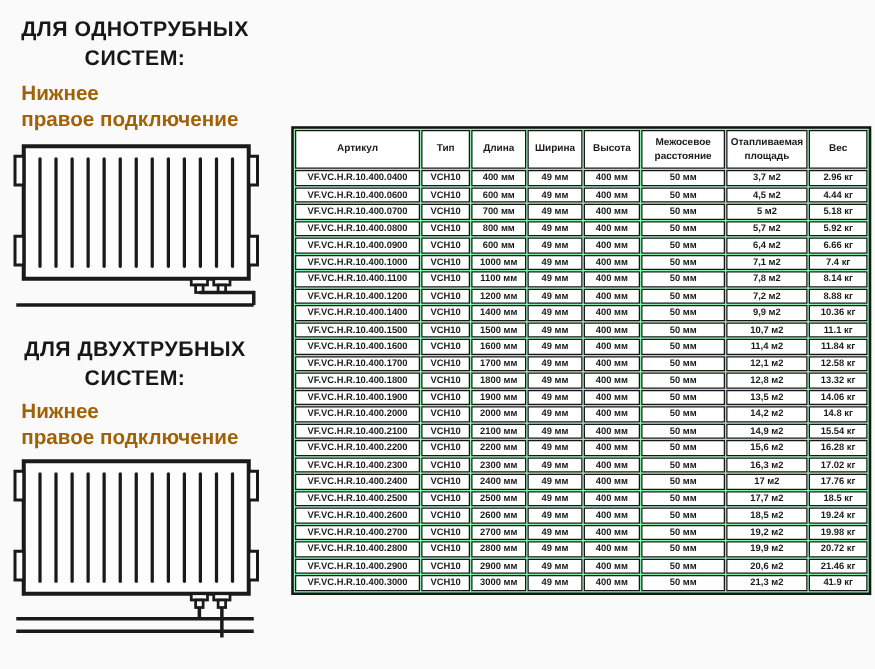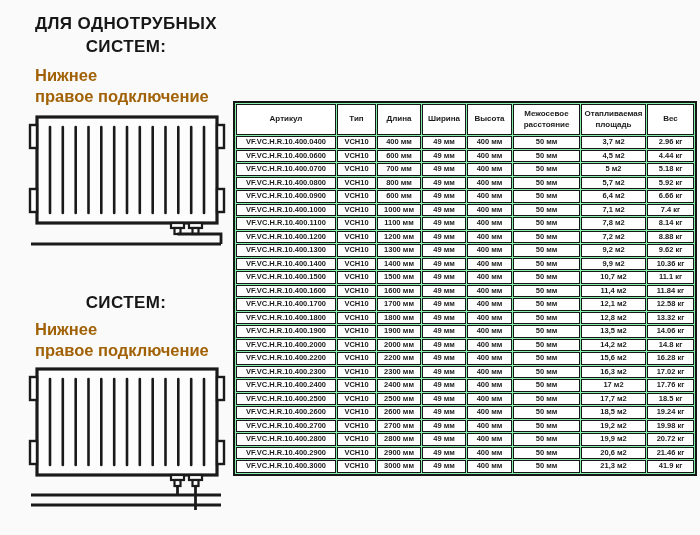--- a/index.html
+++ b/index.html
@@ -2,21 +2,21 @@
 <html><head>
 <meta charset="utf-8">
 <style>
   html,body{margin:0;padding:0;}
   body{
     width:700px;height:535px;position:relative;overflow:hidden;
     background:#fbfafa;color:#1c1c1c;
     font-family:"Liberation Sans",sans-serif;
   }
   
-  .left-panel{position:absolute;left:0;top:0;width:233px;height:379px;margin-left:18px;}
+  .left-panel{position:absolute;left:0;top:0;width:233px;height:379px;}
   .section-heading{
     position:absolute;left:10px;width:196px;margin:0;
     font-size:17px;font-weight:800;letter-spacing:.4px;
     text-align:center;line-height:1.35;color:#171717;
   }
   .heading-1{top:13px;}
   .heading-2{top:269px;}
   .sub-heading{
     position:absolute;left:17px;margin:0;
     font-size:16.5px;font-weight:700;line-height:1.3;color:#a16207;
@@ -91,21 +91,21 @@
       </g>
       <g stroke-width="2.8">
         <polyline points="154.5,122 198,122 198,132"></polyline>
         <line x1="172.5" y1="122" x2="172.5" y2="122"></line>
         <line x1="8" y1="132" x2="198" y2="132"></line>
       </g>
     </g>
   </svg>
 
   <h2 class="section-heading heading-2">
-    <br>
+    <span>ДЛЯ ДВУХТРУБНЫХ</span><br>
     <span>СИСТЕМ:</span>
   </h2>
   <p class="sub-heading sub-2">
     <span>Нижнее</span><br>
     <span>правое подключение</span>
   </p>
 
   <svg class="diagram diagram-2" width="213" height="155" viewBox="0 0 213 155">
     <g fill="none" stroke="#1a1a1a">
       <rect x="14" y="5" width="180" height="106" stroke-width="3.2" fill="#fdfdfd"></rect>
@@ -246,30 +246,20 @@
           <td>VF.VC.H.R.10.400.1200</td>
           <td>VCH10</td>
           <td>1200 мм</td>
           <td>49 мм</td>
           <td>400 мм</td>
           <td>50 мм</td>
           <td>7,2 м2</td>
           <td>8.88 кг</td>
         </tr>
         <tr>
-          <td>VF.VC.H.R.10.400.1300</td>
-          <td>VCH10</td>
-          <td>1300 мм</td>
-          <td>49 мм</td>
-          <td>400 мм</td>
-          <td>50 мм</td>
-          <td>9,2 м2</td>
-          <td>9.62 кг</td>
-        </tr>
-        <tr>
           <td>VF.VC.H.R.10.400.1400</td>
           <td>VCH10</td>
           <td>1400 мм</td>
           <td>49 мм</td>
           <td>400 мм</td>
           <td>50 мм</td>
           <td>9,9 м2</td>
           <td>10.36 кг</td>
         </tr>
         <tr>
@@ -324,20 +314,30 @@
         </tr>
         <tr>
           <td>VF.VC.H.R.10.400.2000</td>
           <td>VCH10</td>
           <td>2000 мм</td>
           <td>49 мм</td>
           <td>400 мм</td>
           <td>50 мм</td>
           <td>14,2 м2</td>
           <td>14.8 кг</td>
+        </tr>
+        <tr>
+          <td>VF.VC.H.R.10.400.2100</td>
+          <td>VCH10</td>
+          <td>2100 мм</td>
+          <td>49 мм</td>
+          <td>400 мм</td>
+          <td>50 мм</td>
+          <td>14,9 м2</td>
+          <td>15.54 кг</td>
         </tr>
         <tr>
           <td>VF.VC.H.R.10.400.2200</td>
           <td>VCH10</td>
           <td>2200 мм</td>
           <td>49 мм</td>
           <td>400 мм</td>
           <td>50 мм</td>
           <td>15,6 м2</td>
           <td>16.28 кг</td>

